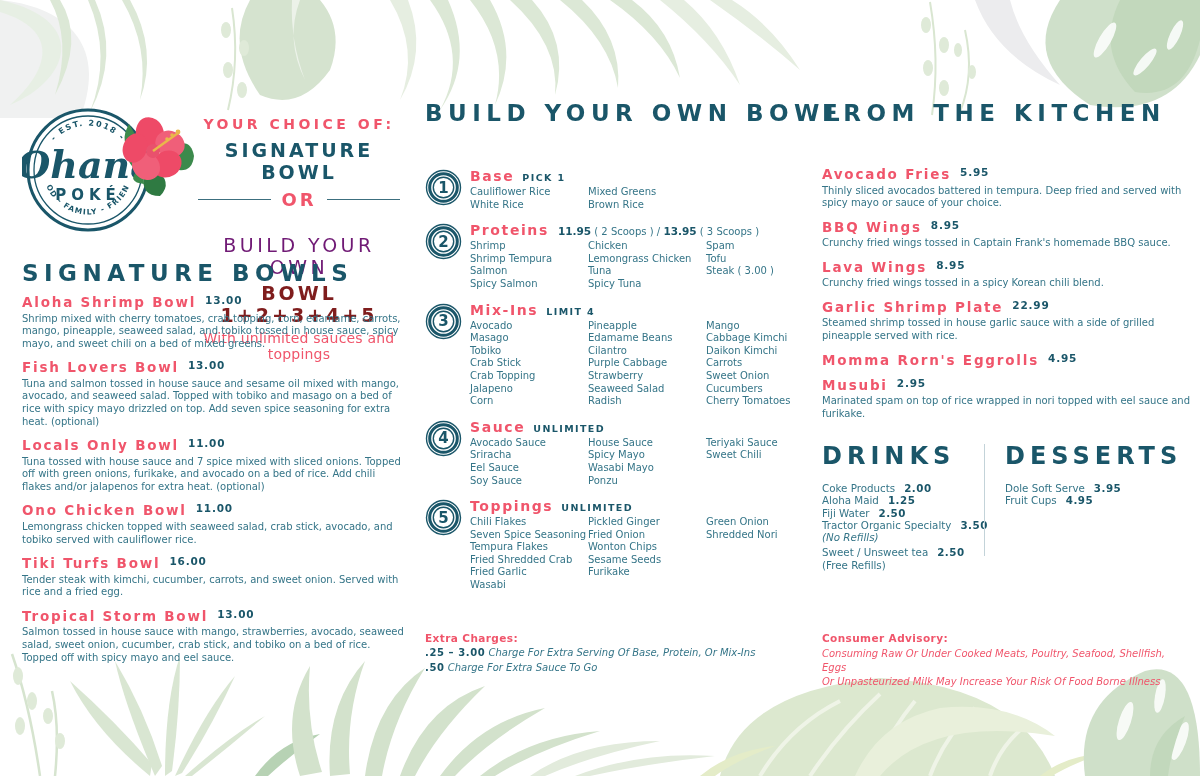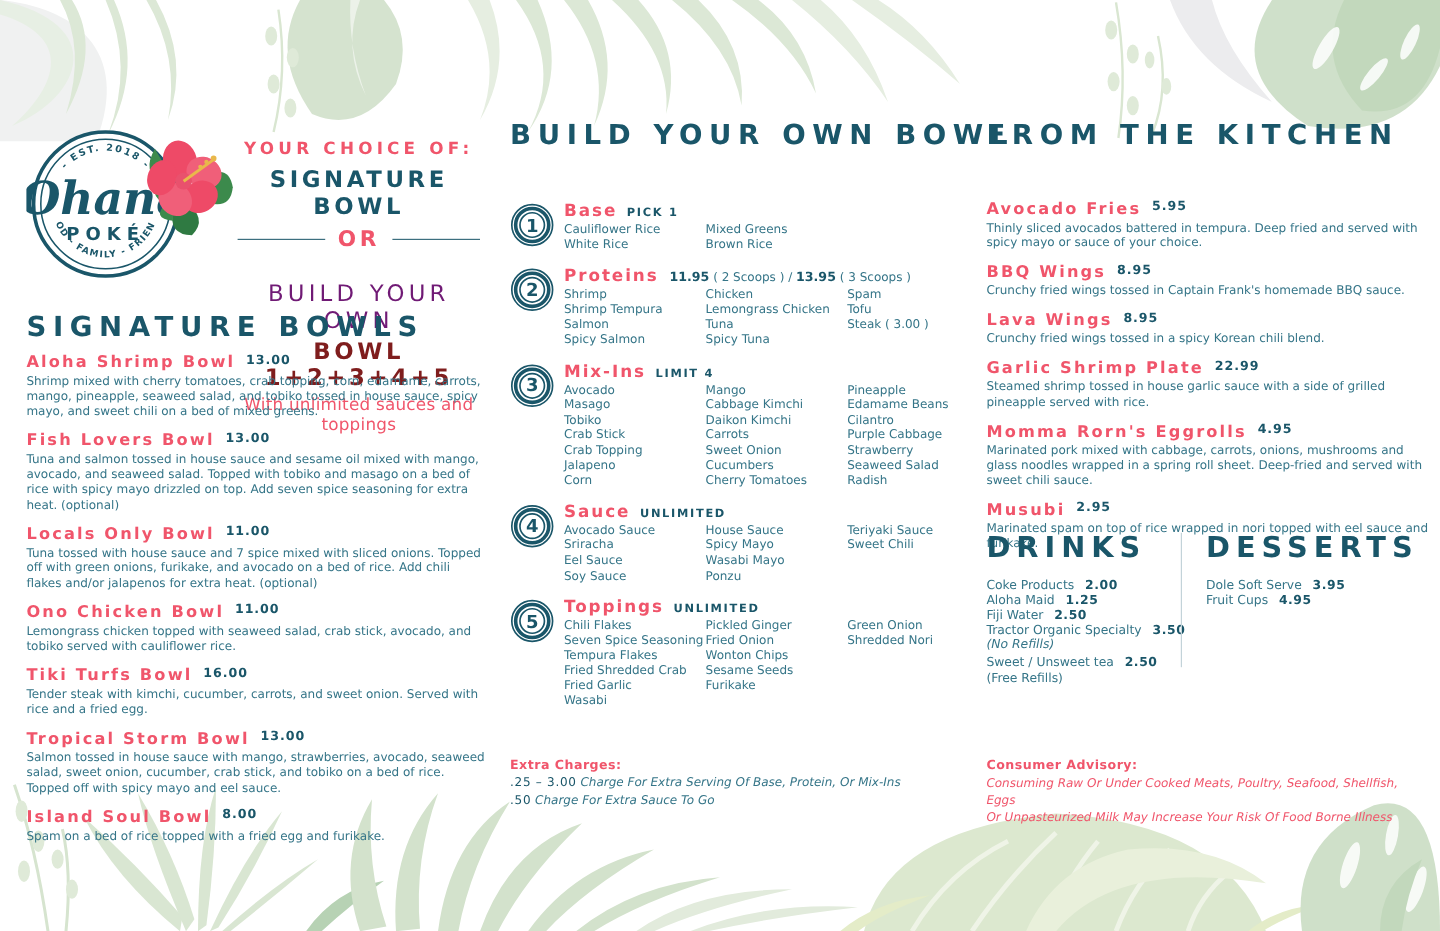--- a/index.html
+++ b/index.html
@@ -54,21 +54,21 @@
   .price-line{color:#357588;font-size:10px;margin-left:9px;}
   .price-line .pb{color:#1a5669;font-weight:bold;font-size:10.5px;}
   .step-cols{display:flex;}
   .step-col{width:118px;color:#357588;font-size:10px;line-height:12.6px;}
   .step-col div{white-space:nowrap;}
 
   
   .extra{position:absolute;left:0;top:532px;width:392px;}
   .extra-head{color:#f0556b;font-weight:bold;font-size:10.5px;letter-spacing:.4px;}
   .extra-row{color:#357588;font-size:10px;line-height:13px;margin-top:2px;}
-  .extra-row .amt{color:#1a5669;font-weight:normal;letter-spacing:.6px;text-align:right;}
+  .extra-row .amt{color:#1a5669;font-weight:bold;letter-spacing:.6px;text-align:right;}
   .extra-row .txt{font-style:italic;}
   .advisory{position:absolute;left:0;top:532px;width:370px;}
   .advisory-head{color:#f0556b;font-weight:bold;font-size:10.5px;letter-spacing:.4px;}
   .advisory-lines{color:#f0556b;font-size:10px;font-style:italic;line-height:14px;margin-top:3px;}
 
   
   .kitchen-items{margin-top:40px;width:370px;}
   .dd-block{position:absolute;left:0;top:342px;width:370px;height:120px;}
   .dd-col{position:absolute;top:0;}
   .dd-drinks{left:0;width:160px;}
@@ -291,27 +291,20 @@
         </div>
         <div class="item-desc">Tender steak with kimchi, cucumber, carrots, and sweet onion. Served with rice and a fried egg.</div>
       </div>
       <div class="item">
         <div class="item-head">
           <span class="item-name">Tropical Storm Bowl</span>
           <span class="item-price">13.00</span>
         </div>
         <div class="item-desc">Salmon tossed in house sauce with mango, strawberries, avocado, seaweed salad, sweet onion, cucumber, crab stick, and tobiko on a bed of rice. Topped off with spicy mayo and eel sauce.</div>
       </div>
-      <div class="item">
-        <div class="item-head">
-          <span class="item-name">Island Soul Bowl</span>
-          <span class="item-price">8.00</span>
-        </div>
-        <div class="item-desc">Spam on a bed of rice topped with a fried egg and furikake.</div>
-      </div>
     </div>
   </div>
 
   <div class="col col-mid">
     <div class="sec-title">BUILD YOUR OWN BOWL</div>
 
     <div class="steps">
 
       <div class="step">
         <div class="badge">
@@ -401,36 +394,36 @@
             <div class="step-col">
                 <div>Avocado</div>
                 <div>Masago</div>
                 <div>Tobiko</div>
                 <div>Crab Stick</div>
                 <div>Crab Topping</div>
                 <div>Jalapeno</div>
                 <div>Corn</div>
               </div>
             <div class="step-col">
+                <div>Pineapple</div>
+                <div>Edamame Beans</div>
+                <div>Cilantro</div>
+                <div>Purple Cabbage</div>
+                <div>Strawberry</div>
+                <div>Seaweed Salad</div>
+                <div>Radish</div>
+              </div>
+            <div class="step-col">
                 <div>Mango</div>
                 <div>Cabbage Kimchi</div>
                 <div>Daikon Kimchi</div>
                 <div>Carrots</div>
                 <div>Sweet Onion</div>
                 <div>Cucumbers</div>
                 <div>Cherry Tomatoes</div>
-              </div>
-            <div class="step-col">
-                <div>Pineapple</div>
-                <div>Edamame Beans</div>
-                <div>Cilantro</div>
-                <div>Purple Cabbage</div>
-                <div>Strawberry</div>
-                <div>Seaweed Salad</div>
-                <div>Radish</div>
               </div>
           </div>
         </div>
       </div>
 
       <div class="step">
         <div class="badge">
           <svg width="37" height="37" viewBox="0 0 37 37">
             <circle cx="18.5" cy="18.5" r="17" fill="none" stroke="#1a5669" stroke-width="1.4"></circle>
             <circle cx="18.5" cy="18.5" r="13.8" fill="none" stroke="#1a5669" stroke-width="3"></circle>
@@ -546,21 +539,20 @@
           <span class="item-name">Garlic Shrimp Plate</span>
           <span class="item-price">22.99</span>
         </div>
         <div class="item-desc">Steamed shrimp tossed in house garlic sauce with a side of grilled pineapple served with rice.</div>
       </div>
       <div class="item">
         <div class="item-head">
           <span class="item-name">Momma Rorn's Eggrolls</span>
           <span class="item-price">4.95</span>
         </div>
-        <div class="item-desc">Marinated pork mixed with cabbage, carrots, onions, mushrooms and glass noodles wrapped in a spring roll sheet. Deep-fried and served with sweet chili sauce.</div>
       </div>
       <div class="item">
         <div class="item-head">
           <span class="item-name">Musubi</span>
           <span class="item-price">2.95</span>
         </div>
         <div class="item-desc">Marinated spam on top of rice wrapped in nori topped with eel sauce and furikake.</div>
       </div>
     </div>
 

